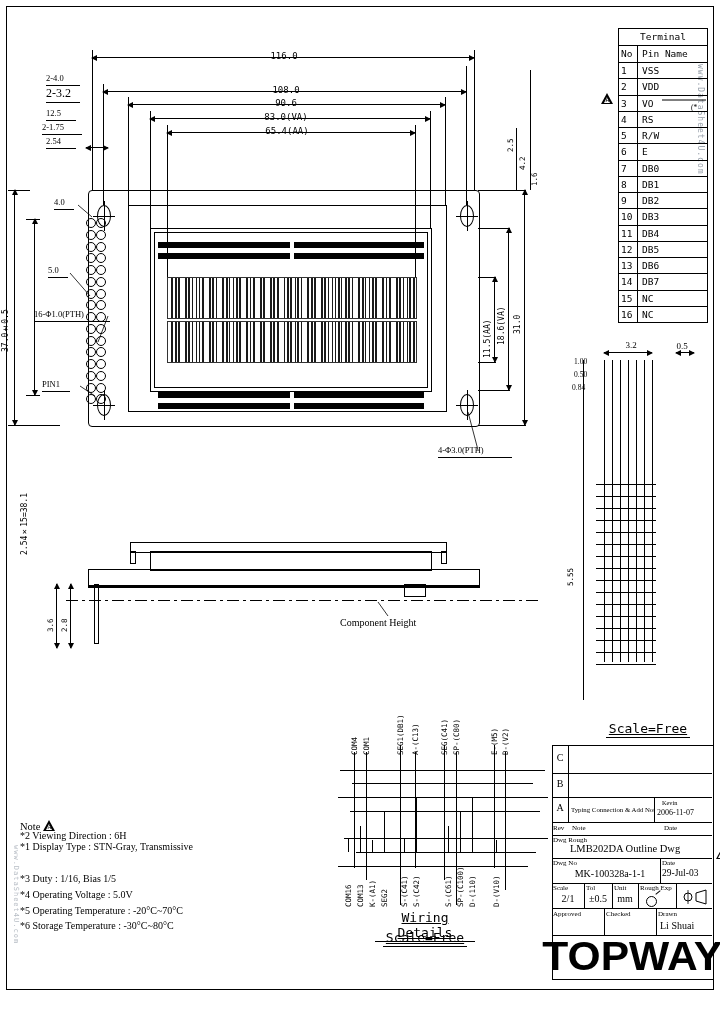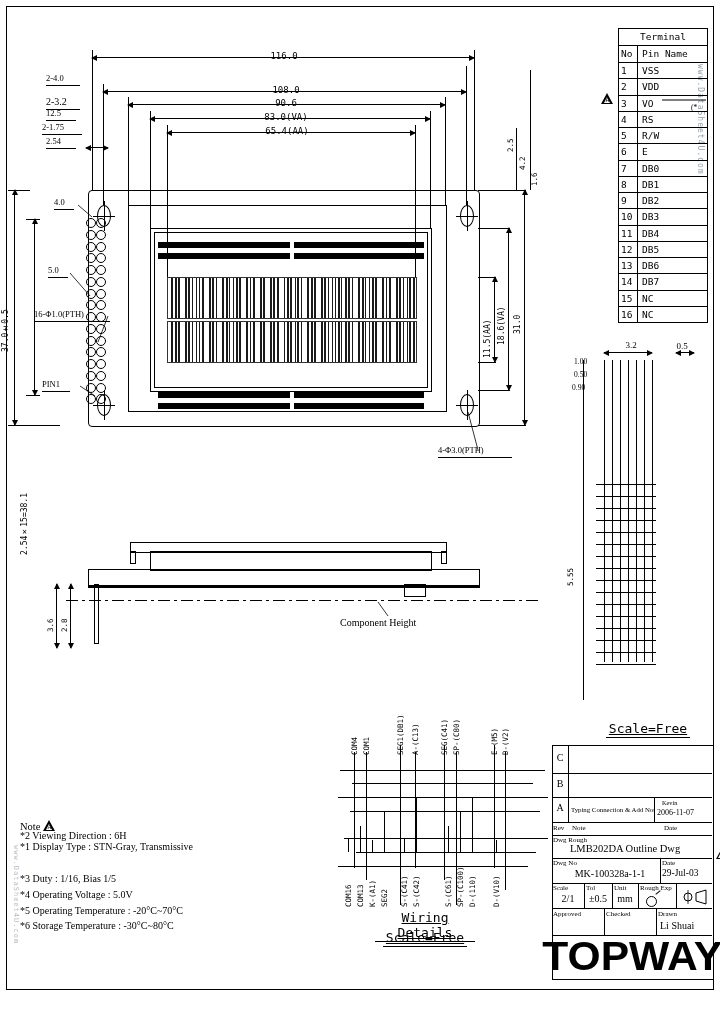--- a/index.html
+++ b/index.html
@@ -211,21 +211,21 @@
 
   
   <div class="abs lbl" style="left:256px;top:51px;width:56px">116.0</div>
   <div class="abs lbl" style="left:258px;top:85px;width:56px">108.0</div>
   <div class="abs lbl" style="left:262px;top:98px;width:48px">90.6</div>
   <div class="abs lbl" style="left:254px;top:112px;width:64px">83.0(VA)</div>
   <div class="abs lbl" style="left:255px;top:126px;width:64px">65.4(AA)</div>
 
   
   <div class="abs t ul" style="left:46px;top:74px;font-size:8.5px;width:34px">2-4.0</div>
-  <div class="abs t ul" style="left:46px;top:96px;font-size:10px;width:34px">2-3.2</div>
+  <div class="abs t ul" style="left:46px;top:87px;font-size:12px;width:34px">2-3.2</div>
   <div class="abs t ul" style="left:46px;top:109px;font-size:8.5px;width:30px">12.5</div>
   <div class="abs t ul" style="left:42px;top:123px;font-size:8.5px;width:40px">2-1.75</div>
   <div class="abs t ul" style="left:46px;top:137px;font-size:8.5px;width:30px">2.54</div>
 
   
   <div class="vt" style="left:483px;top:288px;height:70px">11.5(AA)</div>
   <div class="vt" style="left:497px;top:275px;height:70px">18.6(VA)</div>
   <div class="vt" style="left:513px;top:290px;height:44px">31.0</div>
   <div class="vt" style="left:506px;top:130px;height:22px;font-size:7.5px">2.5</div>
   <div class="vt" style="left:518px;top:146px;height:24px;font-size:7.5px">4.2</div>
@@ -240,21 +240,21 @@
   <div class="abs t ul" style="left:48px;top:266px;font-size:8.5px;width:20px">5.0</div>
   <div class="abs t ul" style="left:34px;top:310px;font-size:8.5px;width:76px">16-Φ1.0(PTH)</div>
   <div class="abs t ul" style="left:42px;top:380px;font-size:8.5px;width:28px">PIN1</div>
   <div class="abs t ul" style="left:438px;top:446px;font-size:8.5px;width:74px">4-Φ3.0(PTH)</div>
 
   
   <div class="abs t" style="left:620px;top:340px;font-size:9px;width:22px;text-align:center">3.2</div>
   <div class="abs t" style="left:672px;top:341px;font-size:9px;width:20px;text-align:center">0.5</div>
   <div class="abs t" style="left:574px;top:358px;font-size:7.5px">1.00</div>
   <div class="abs t" style="left:574px;top:371px;font-size:7.5px">0.50</div>
-  <div class="abs t" style="left:572px;top:384px;font-size:7.5px">0.90</div>
+  <div class="abs t" style="left:572px;top:384px;font-size:7.5px">0.84</div>
   <div class="vt" style="left:566px;top:540px;height:46px;font-size:7.5px">5.55</div>
   <div class="abs cap" style="left:606px;top:721px;width:84px">Scale=Free</div>
 
   
   <div class="rect" style="left:130px;top:542px;width:315px;height:9px"></div>
   <div class="rect1" style="left:130px;top:551px;width:4px;height:11px"></div>
   <div class="rect1" style="left:441px;top:551px;width:4px;height:11px"></div>
   <div class="rect1" style="left:150px;top:551px;width:280px;height:18px"></div>
   <div class="rect" style="left:88px;top:569px;width:390px;height:15px;border-bottom-width:3px"></div>
   <div class="rect1" style="left:404px;top:584px;width:20px;height:11px"></div>

